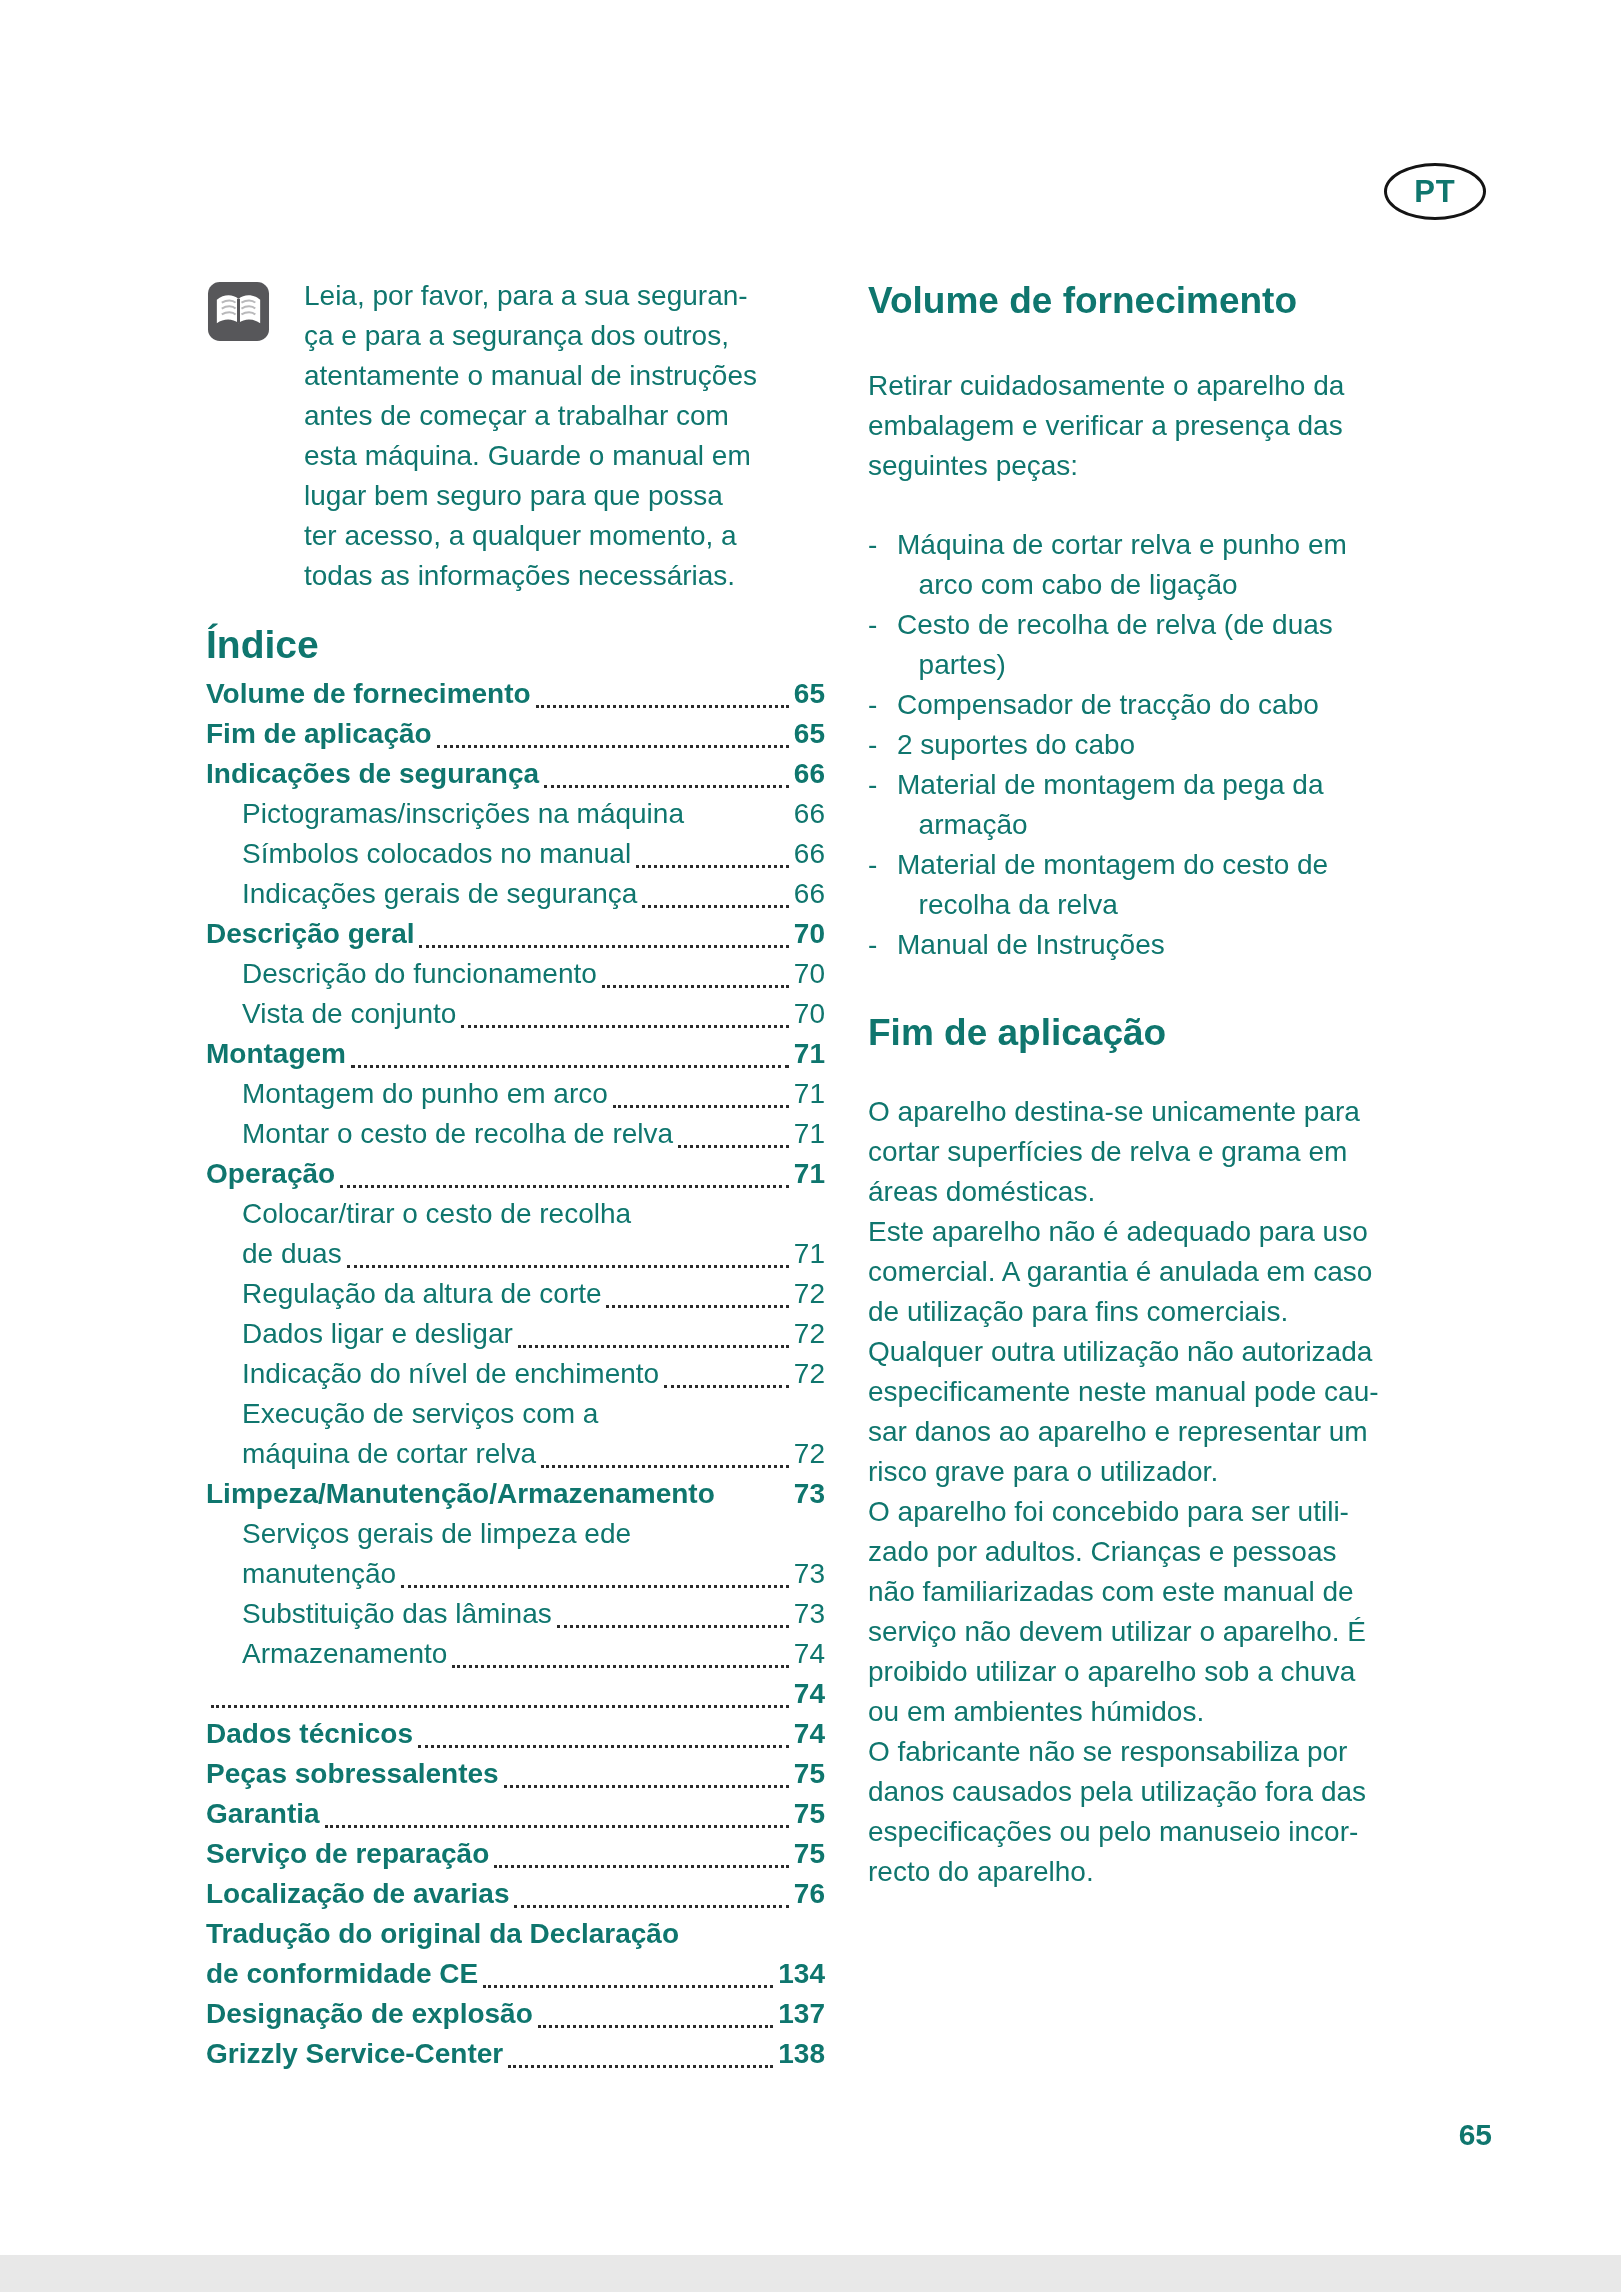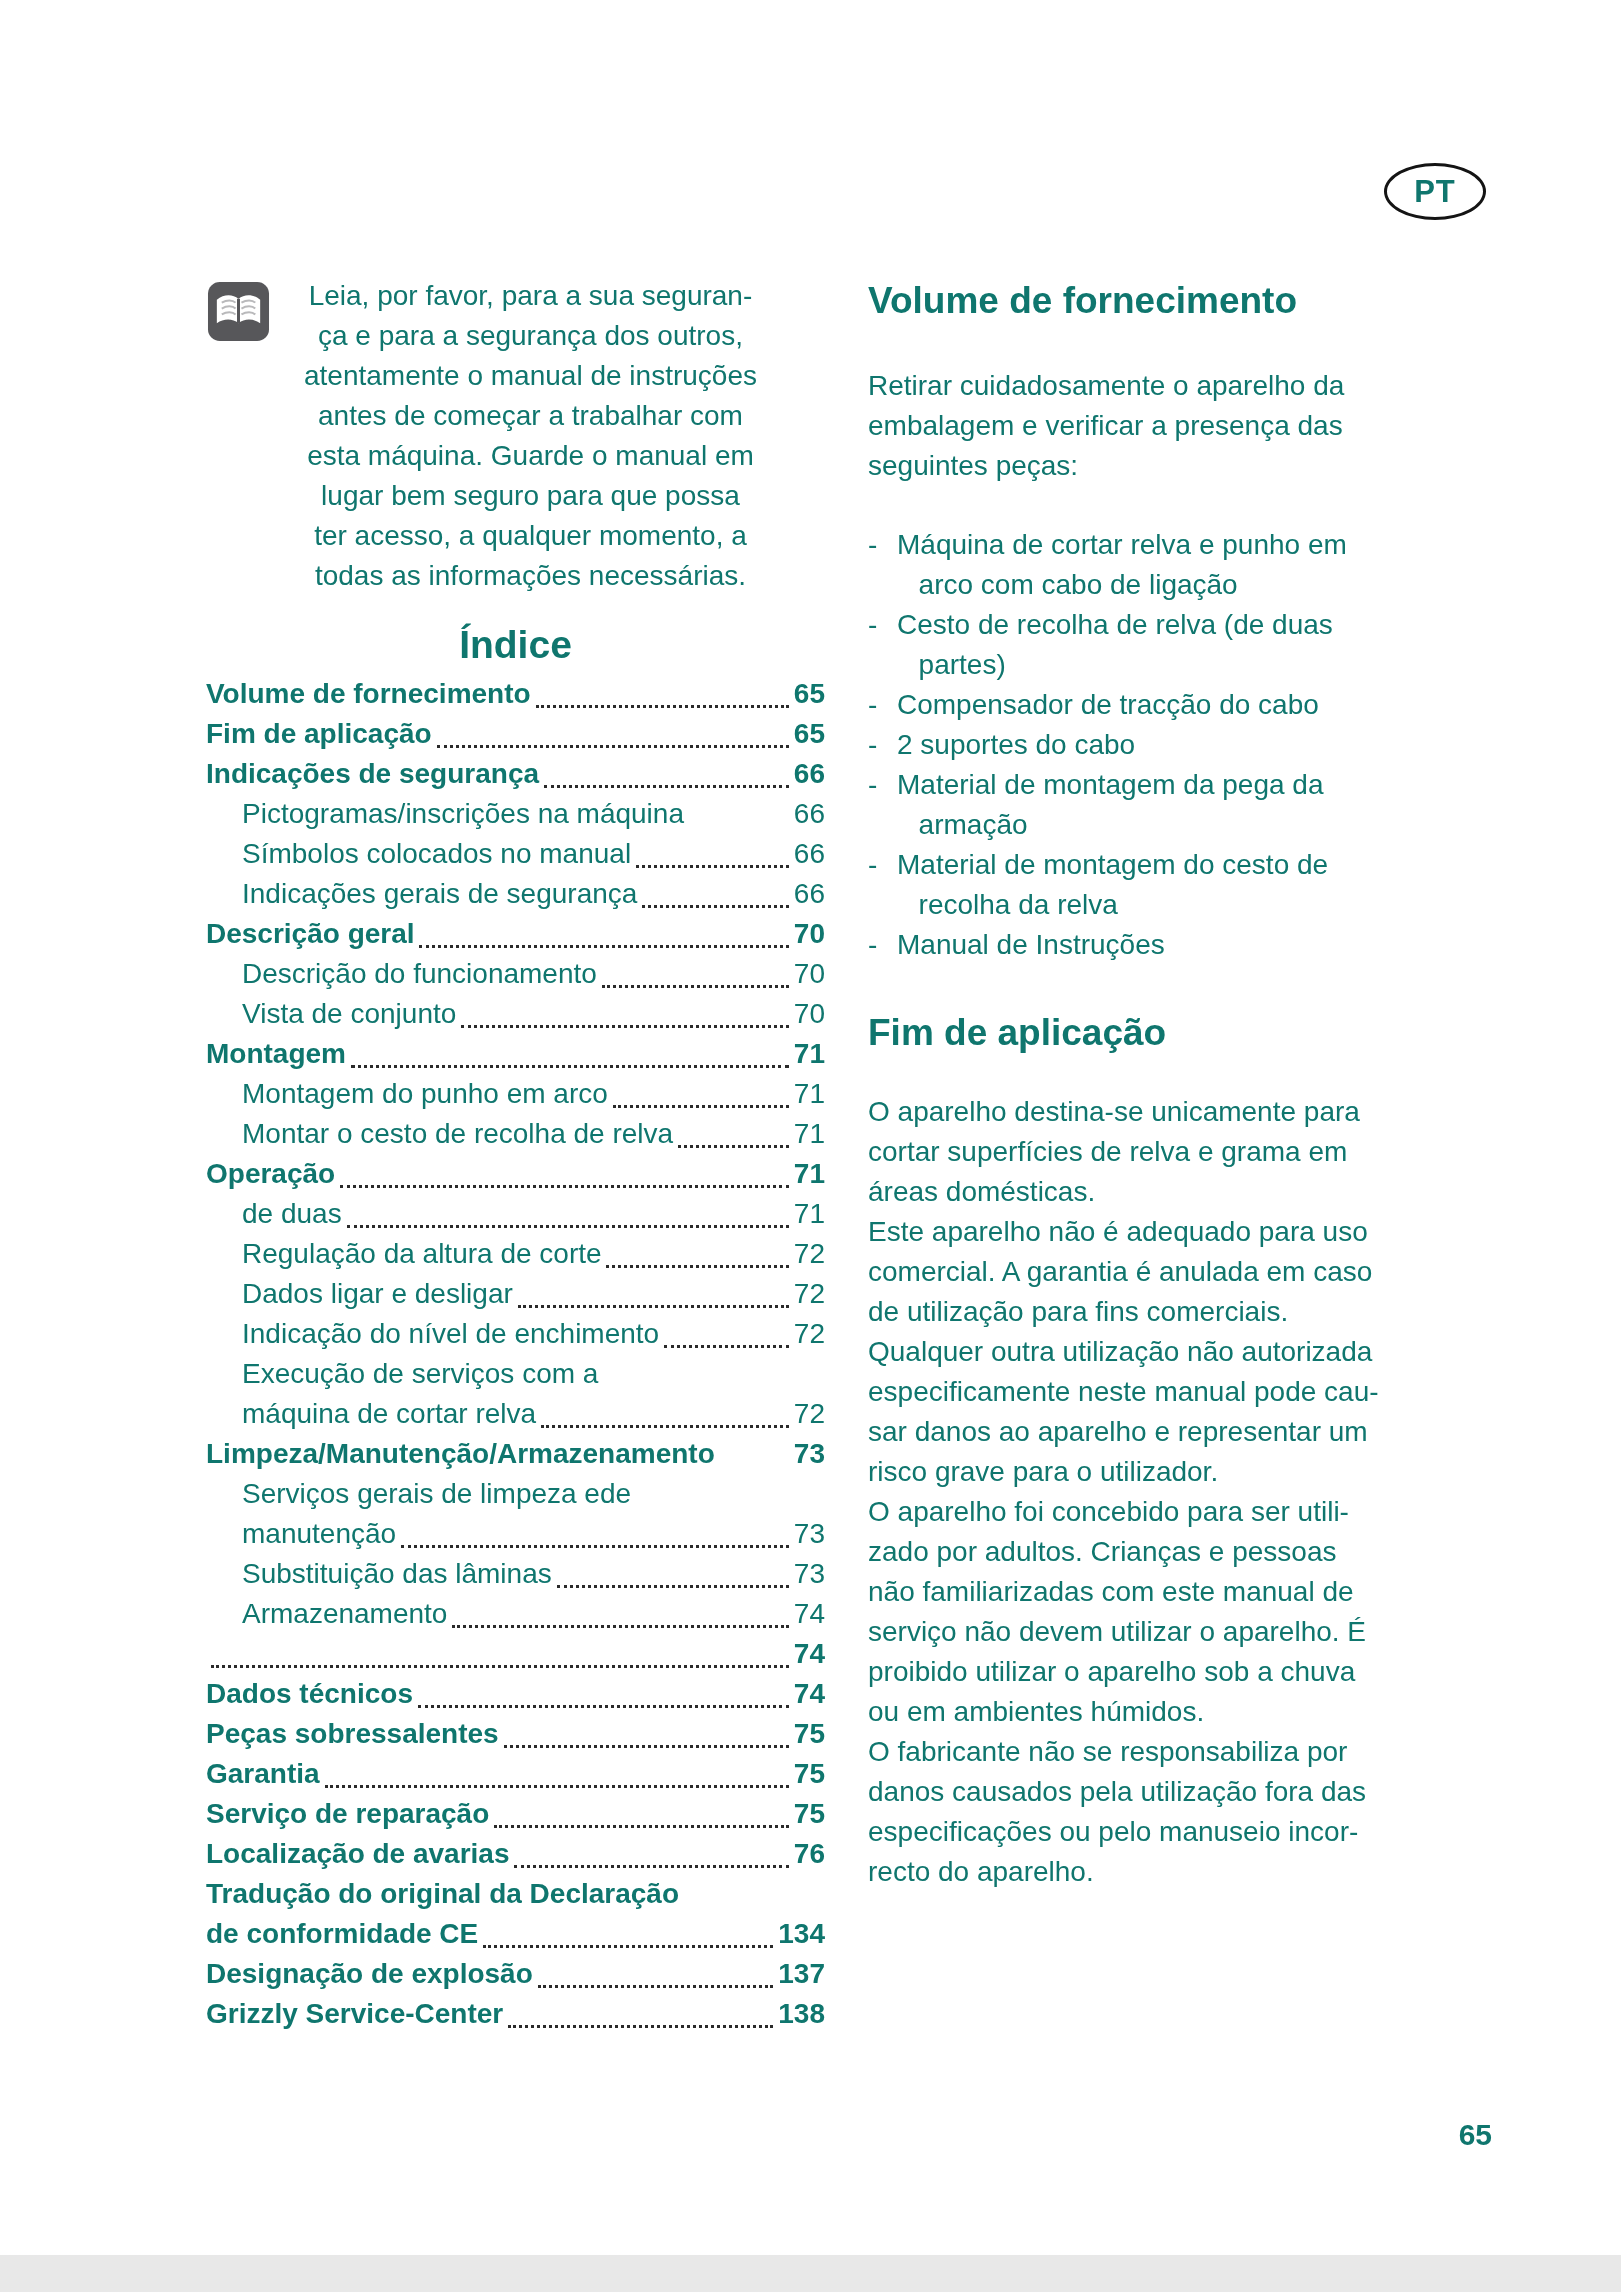--- a/index.html
+++ b/index.html
@@ -13,21 +13,21 @@
     font-size:28px;
     line-height:40px;
     overflow:hidden;
   }
   .pt-badge{
     position:absolute;left:1384px;top:163px;width:96px;height:51px;
     border:3.9px solid #141414;border-radius:50%;
     display:flex;align-items:center;justify-content:center;
     font-weight:700;font-size:31px;letter-spacing:1px;
   }
-  .col-left{position:absolute;left:206px;top:276px;width:619px;text-align:center;}
+  .col-left{position:absolute;left:206px;top:276px;width:619px;}
   .col-right{position:absolute;left:868px;top:280px;width:627px;}
 
   .intro{display:flex;}
   .intro-icon{flex:0 0 65px;width:65px;height:63px;margin-right:33px;margin-top:3.9px;}
   .lines{white-space:pre-line;margin:0;}
 
   .toc-title{font-size:39px;line-height:45px;font-weight:700;margin:25.5px 0 7.8px 0;}
   .toc-row{display:flex;line-height:40px;}
   .toc-row.ind{padding-left:36px;}
   .toc-label{white-space:nowrap;}
@@ -140,20 +140,23 @@
         </div>
       <div class="toc-row ind">
           <span class="toc-label">Montar o cesto de recolha de relva</span>
           <span class="toc-dots"></span>
           <span class="toc-page">71</span>
         </div>
       <div class="toc-row bold">
           <span class="toc-label">Operação</span>
           <span class="toc-dots"></span>
           <span class="toc-page">71</span>
+        </div>
+      <div class="toc-row ind">
+          <span class="toc-label">Colocar/tirar o cesto de recolha</span>
         </div>
       <div class="toc-row ind">
           <span class="toc-label">de duas</span>
           <span class="toc-dots"></span>
           <span class="toc-page">71</span>
         </div>
       <div class="toc-row ind">
           <span class="toc-label">Regulação da altura de corte</span>
           <span class="toc-dots"></span>
           <span class="toc-page">72</span>

